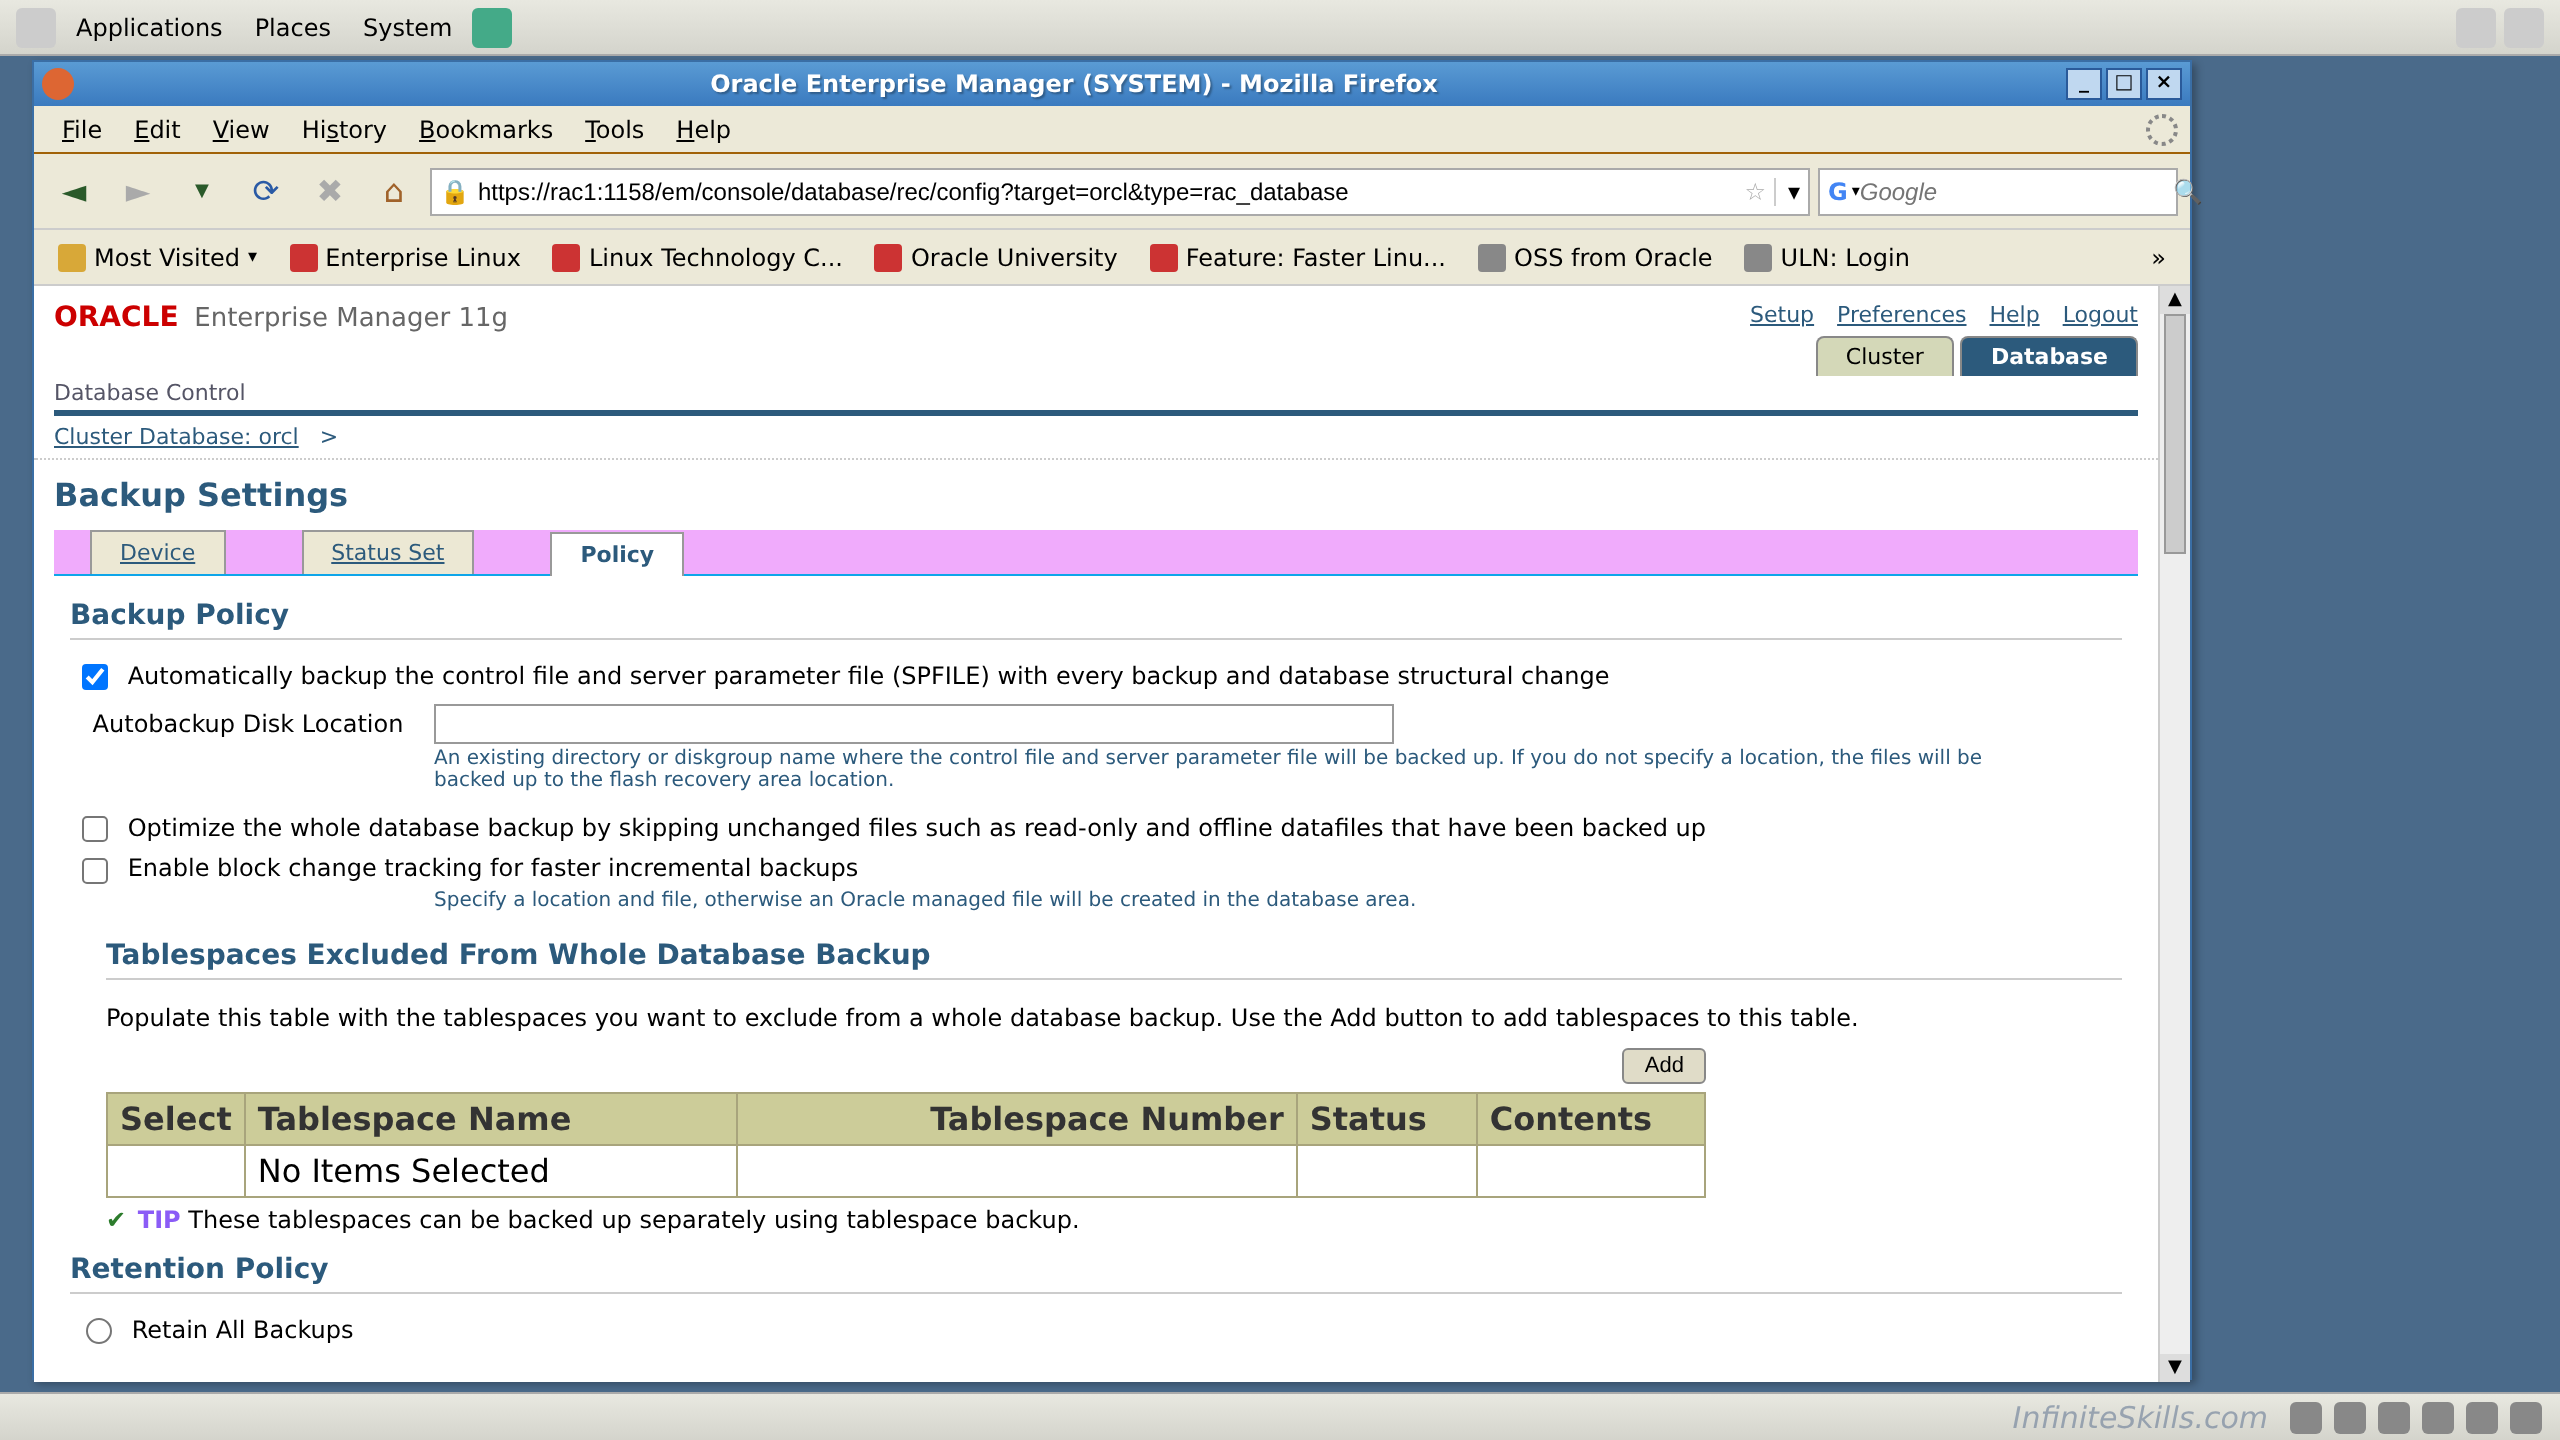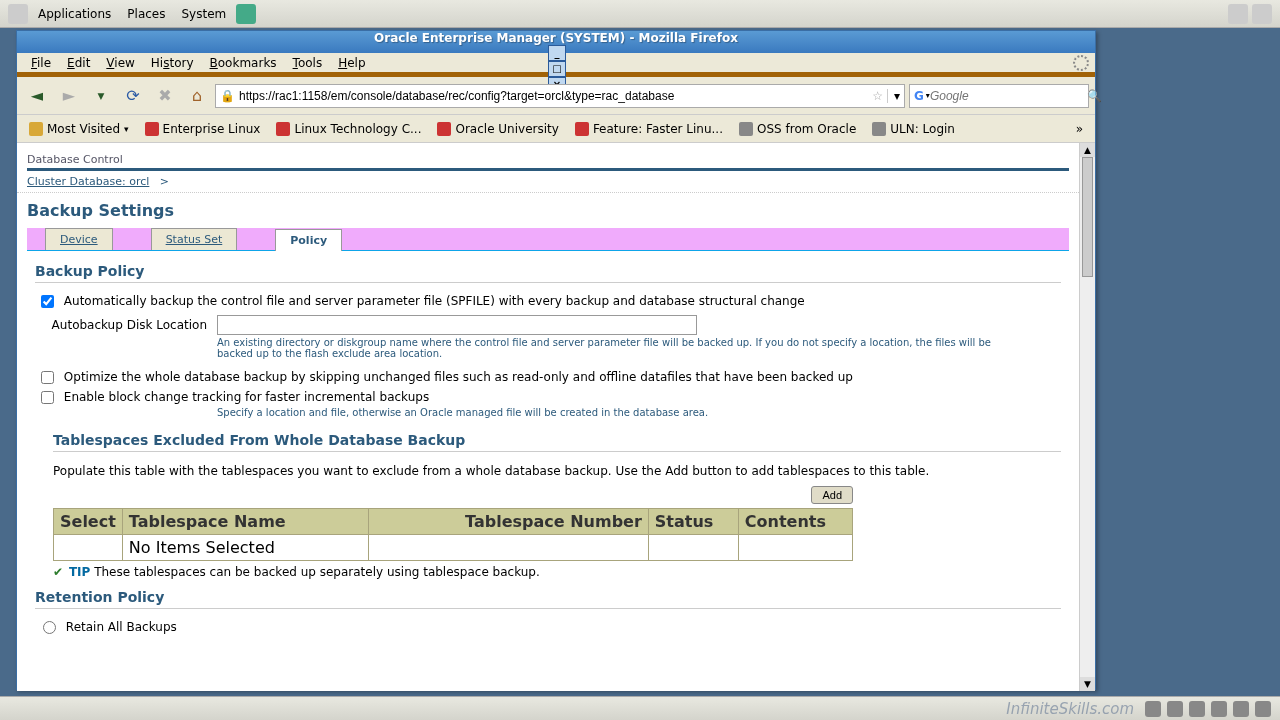--- a/index.html
+++ b/index.html
@@ -6,26 +6,26 @@
 body { font-family: "DejaVu Sans", Arial, sans-serif; font-size: 12px; background: #4a6a8a; width: 1280px; height: 720px; overflow: hidden; position: relative; }
 
 
 .desktop-panel { background: linear-gradient(#e8e8e0, #d4d4cc); height: 28px; display: flex; align-items: center; padding: 0 6px; border-bottom: 1px solid #aaa; }
 .desktop-panel .menu-item { padding: 4px 8px; cursor: pointer; }
 .desktop-panel .spacer { flex: 1; }
 .desktop-panel .tray-icon { width: 20px; height: 20px; margin: 0 2px; background: #ccc; border-radius: 3px; display: inline-block; }
 
 
 .firefox-window { position: absolute; top: 30px; left: 16px; width: 1080px; height: 660px; background: #ece9d8; border: 1px solid #3a6ea5; box-shadow: 2px 2px 4px rgba(0,0,0,0.3); }
-.titlebar { background: linear-gradient(#5a9bd4, #3a7abf); height: 22px; display: flex; align-items: center; color: #fff; font-weight: bold; padding: 0 4px; flex-direction: column; }
+.titlebar { background: linear-gradient(#5a9bd4, #3a7abf); height: 22px; display: flex; align-items: center; color: #fff; font-weight: bold; padding: 0 4px; }
 .titlebar .ff-icon { width: 16px; height: 16px; background: #d63; border-radius: 8px; margin-right: 6px; }
 .titlebar .title { flex: 1; text-align: center; text-shadow: 1px 1px 1px rgba(0,0,0,0.3); }
 .titlebar .win-btn { width: 18px; height: 16px; background: #c0d8f0; border: 1px solid #2a5a9a; margin-left: 2px; font-size: 10px; text-align: center; line-height: 14px; color: #000; cursor: pointer; }
 
-.menubar { background: #ece9d8; height: 24px; display: flex; align-items: center; padding: 4px 6px; border-bottom: 5px solid #a16207; }
+.menubar { background: #ece9d8; height: 24px; display: flex; align-items: center; padding: 4px 6px; border-bottom: 1px solid #a16207; }
 .menubar .menu { padding: 2px 8px; cursor: pointer; }
 .menubar .menu u { text-decoration: underline; }
 .menubar .throbber { width: 16px; height: 16px; margin-left: auto; border: 2px dotted #888; border-radius: 8px; }
 
 .toolbar { background: #ece9d8; height: 38px; display: flex; align-items: center; padding: 0 6px; gap: 4px; border-bottom: 1px solid #ccc; }
 .nav-btn { width: 28px; height: 28px; display: flex; align-items: center; justify-content: center; font-size: 16px; color: #2a5a2a; cursor: pointer; }
 .nav-btn.disabled { color: #aaa; }
 .url-bar { flex: 1; display: flex; align-items: center; background: #fff; border: 1px solid #aaa; height: 24px; padding: 0 4px; }
 .url-bar input { flex: 1; border: none; outline: none; font-size: 12px; }
 .url-bar .lock { color: #c0a030; margin-right: 4px; }
@@ -75,33 +75,33 @@
 .subtab:first-child { margin-left: 18px; }
 .subtab.active { background: #fff; text-decoration: none; font-weight: bold; position: relative; top: 1px; }
 .subtabs .rest { flex: 1; }
 
 .section { padding: 12px 18px 4px; }
 .section-title { color: #2c5a7c; font-size: 14px; font-weight: bold; border-bottom: 1px solid #ccc; padding-bottom: 3px; margin-bottom: 8px; }
 .section-title.sub { margin-left: 18px; margin-top: 6px; }
 .cb-row { padding: 3px 0 3px 6px; }
 .cb-row input[type=checkbox] { margin-right: 6px; vertical-align: middle; }
 .field-row { padding: 4px 0 2px 6px; display: flex; align-items: flex-start; gap: 10px; }
-.field-row .flabel { width: 166px; text-align: right; padding-top: 3px; }
+.field-row .flabel { width: 166px; text-align: center; padding-top: 3px; }
 .field-row input[type=text] { width: 480px; border: 1px solid #999; height: 20px; padding: 0 4px; }
 .hint { color: #2c5a7c; font-size: 10px; margin-left: 182px; max-width: 780px; padding-bottom: 8px; }
 
 .excl-desc { margin-left: 18px; font-size: 12px; padding: 4px 0; }
 .add-row { text-align: right; max-width: 800px; margin-left: 18px; padding: 4px 0; }
 .btn { background: #e0dcc8; border: 1px solid #888; padding: 2px 10px; border-radius: 3px; cursor: pointer; font-size: 11px; }
 
 .ts-table { margin-left: 18px; border: 1px solid #a8a47c; border-collapse: collapse; width: 800px; font-size: 16px; }
 .ts-table th { background: #cccc99; border: 1px solid #a8a47c; padding: 3px 6px; text-align: left; font-weight: bold; color: #333; }
 .ts-table td { border: 1px solid #a8a47c; padding: 3px 6px; }
 .tip-row { margin-left: 18px; padding: 4px 0 10px; font-size: 12px; }
-.tip-row .tip { color: #0369a1; font-weight: bold; }
+.tip-row .tip { color: #8b5cf6; font-weight: bold; }
 .tip-row .tipicon { color: #2c7c2c; margin-right: 2px; }
 
 .radio-row { padding: 3px 0 3px 8px; }
 .radio-row input { margin-right: 6px; vertical-align: middle; }
 
 
 .taskbar { position: absolute; bottom: 0; left: 0; right: 0; height: 24px; background: linear-gradient(#e8e8e0,#d4d4cc); border-top: 1px solid #aaa; display: flex; align-items: center; padding: 0 6px; }
 .taskbar .spacer { flex: 1; }
 .taskbar .wm { color: #7a8aa0; font-style: italic; font-size: 15px; margin-right: 8px; opacity: 0.7; }
 .taskbar .ticon { width: 16px; height: 16px; background: #888; border-radius: 3px; margin: 0 3px; display: inline-block; }
@@ -191,20 +191,36 @@
         <span class="bicon gray"></span>
         <span>ULN: Login</span>
       </span>
     <span class="more">»</span>
   </div>
 
   <div class="content-wrap">
     <div class="content-scroll">
 
       <div class="oem-header">
+        <div class="header-row">
+          <div>
+            <span class="oracle-logo">ORACLE</span>
+            <span class="em-title">Enterprise Manager 11g</span>
+          </div>
+          <div class="header-links">
+            <a>Setup</a>
+            <a>Preferences</a>
+            <a>Help</a>
+            <a>Logout</a>
+            <div class="header-tabs">
+              <span class="htab">Cluster</span>
+              <span class="htab active">Database</span>
+            </div>
+          </div>
+        </div>
         <div class="dbcontrol">Database Control</div>
       </div>
 
       <div class="breadcrumb">
         <a>Cluster Database: orcl</a>
         &nbsp;&nbsp;<span>&gt;</span>
       </div>
 
       <div class="page-title">Backup Settings</div>
 
@@ -220,21 +236,21 @@
 
         <div class="cb-row">
           <input type="checkbox" checked="" style="">
           <span>Automatically backup the control file and server parameter file (SPFILE) with every backup and database structural change</span>
         </div>
 
         <div class="field-row">
           <span class="flabel">Autobackup Disk Location</span>
           <input type="text" style="">
         </div>
-        <div class="hint">An existing directory or diskgroup name where the control file and server parameter file will be backed up. If you do not specify a location, the files will be backed up to the flash exclude area location.</div>
+        <div class="hint">An existing directory or diskgroup name where the control file and server parameter file will be backed up. If you do not specify a location, the files will be backed up to the flash recovery area location.</div>
 
         <div class="cb-row">
           <input type="checkbox" style="">
           <span>Optimize the whole database backup by skipping unchanged files such as read-only and offline datafiles that have been backed up</span>
         </div>
         <div class="cb-row">
           <input type="checkbox" style="">
           <span>Enable block change tracking for faster incremental backups</span>
         </div>
 

